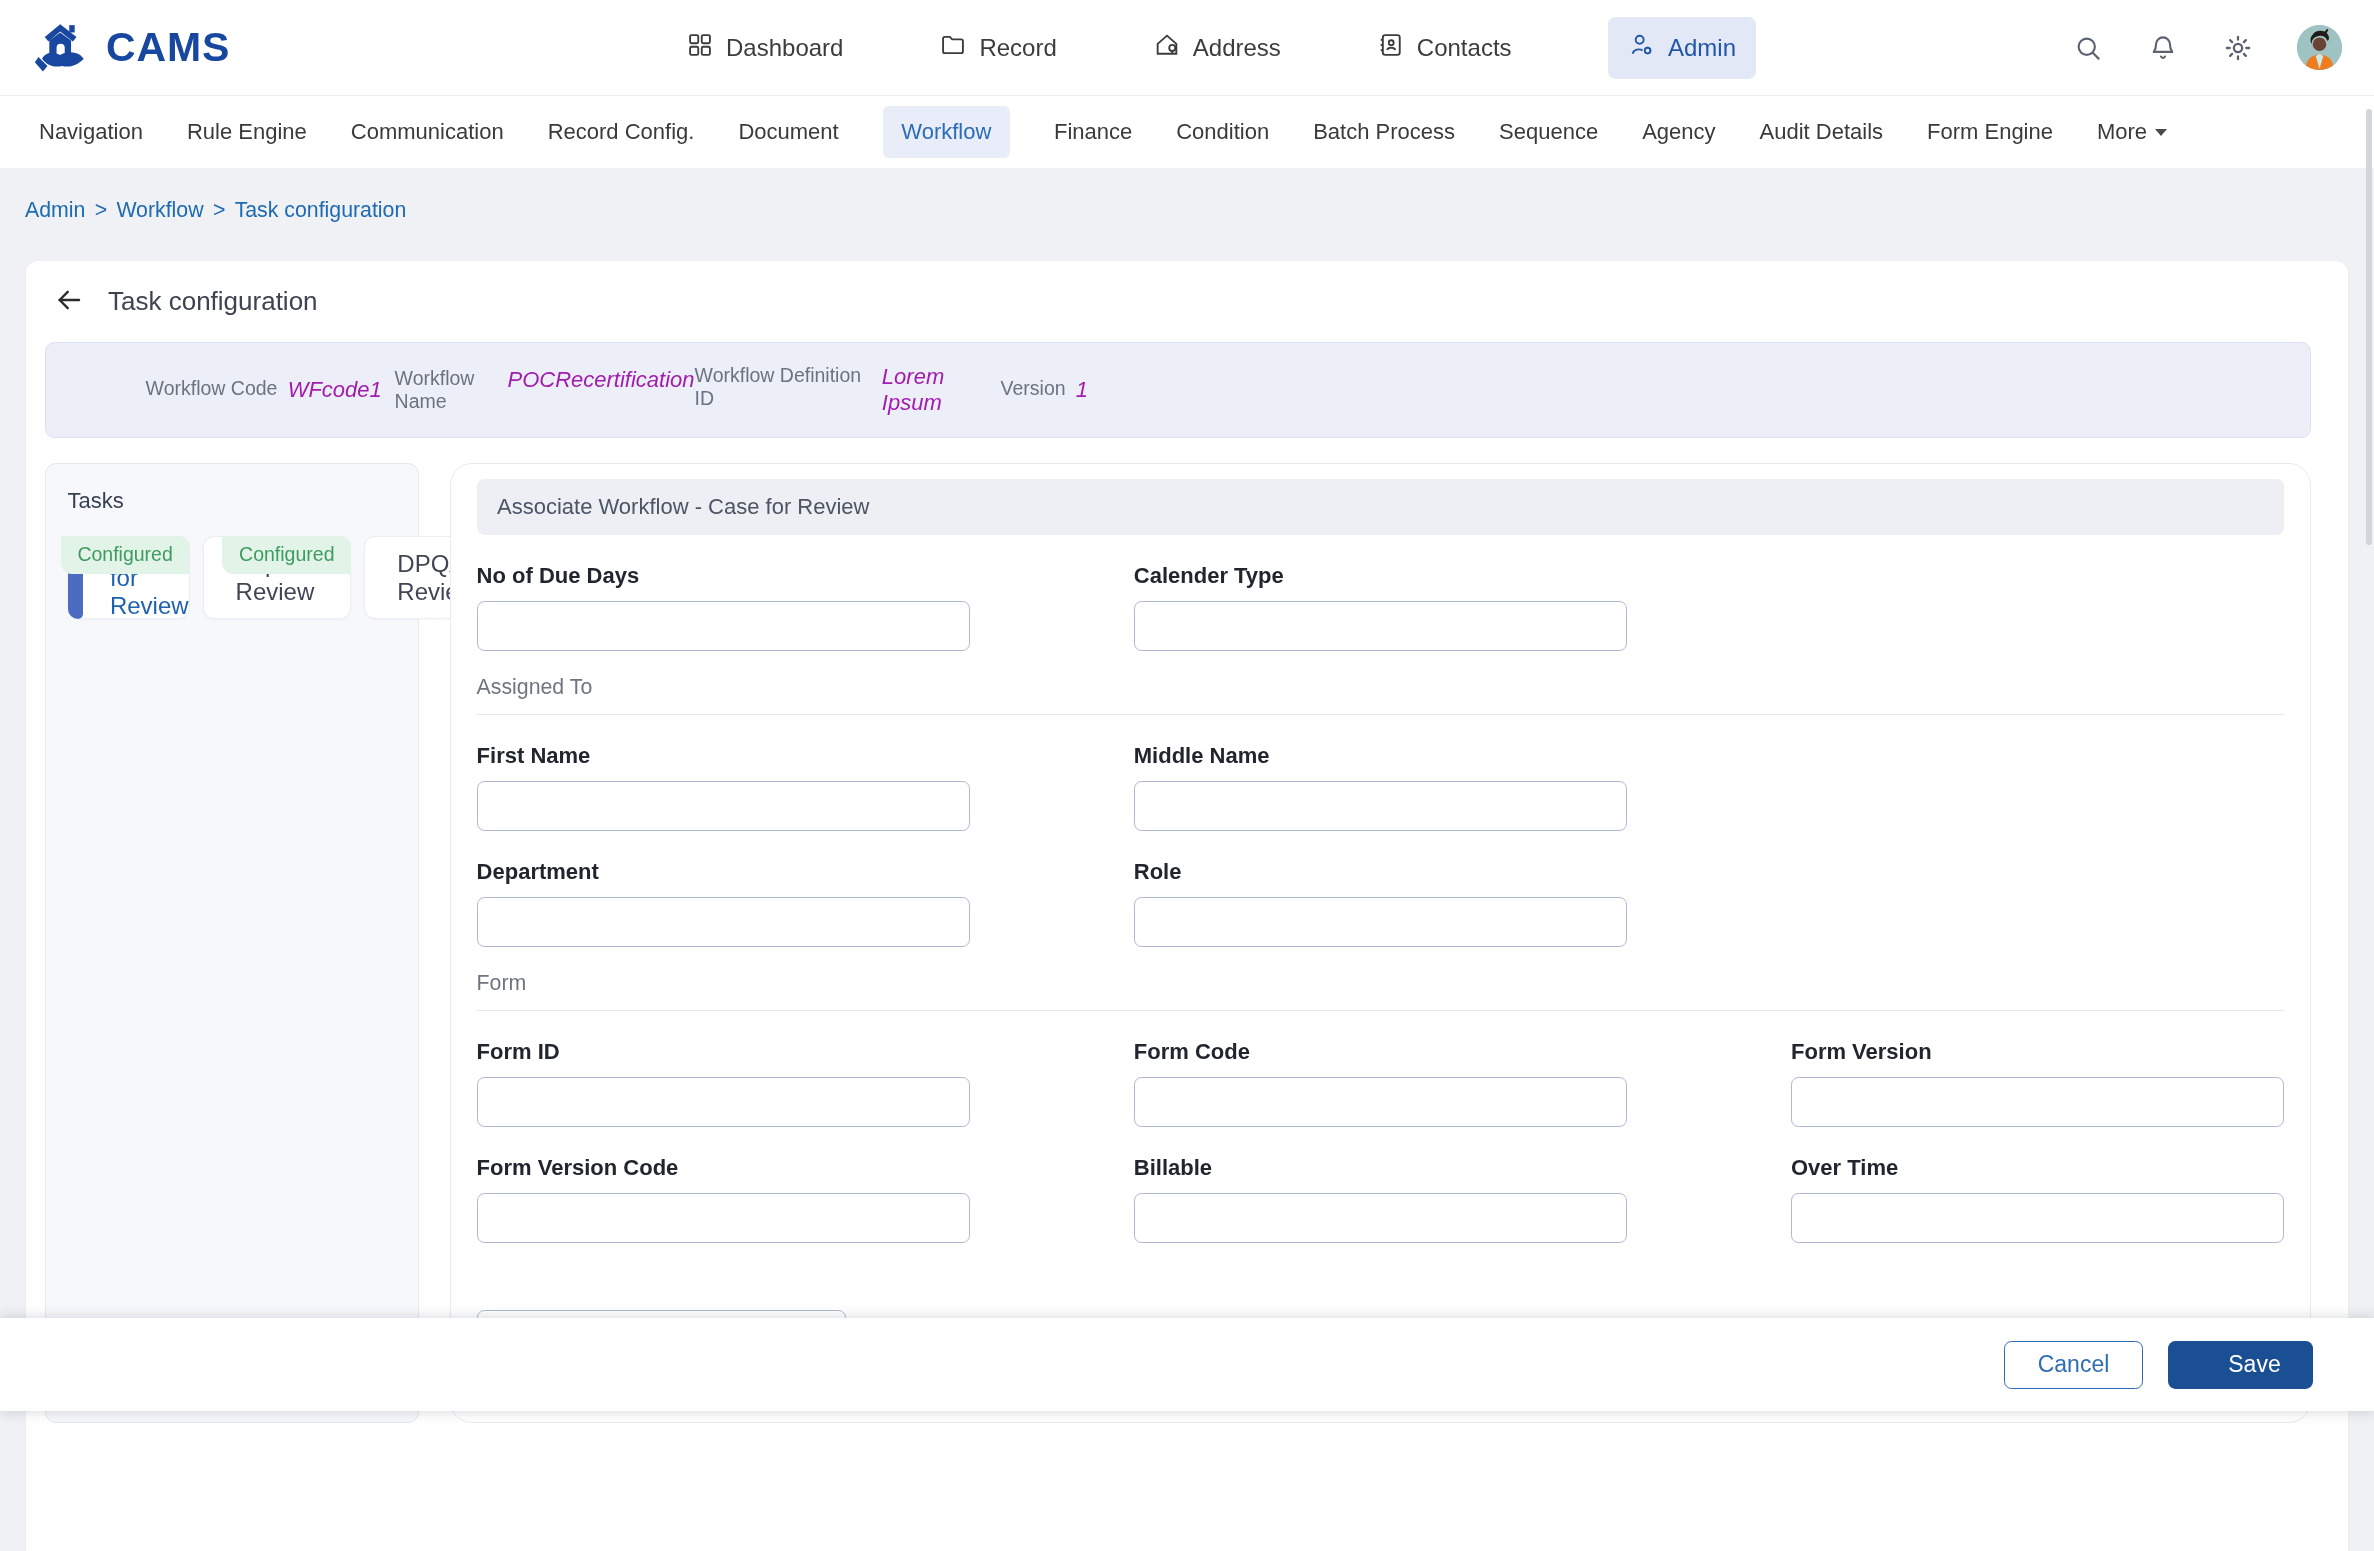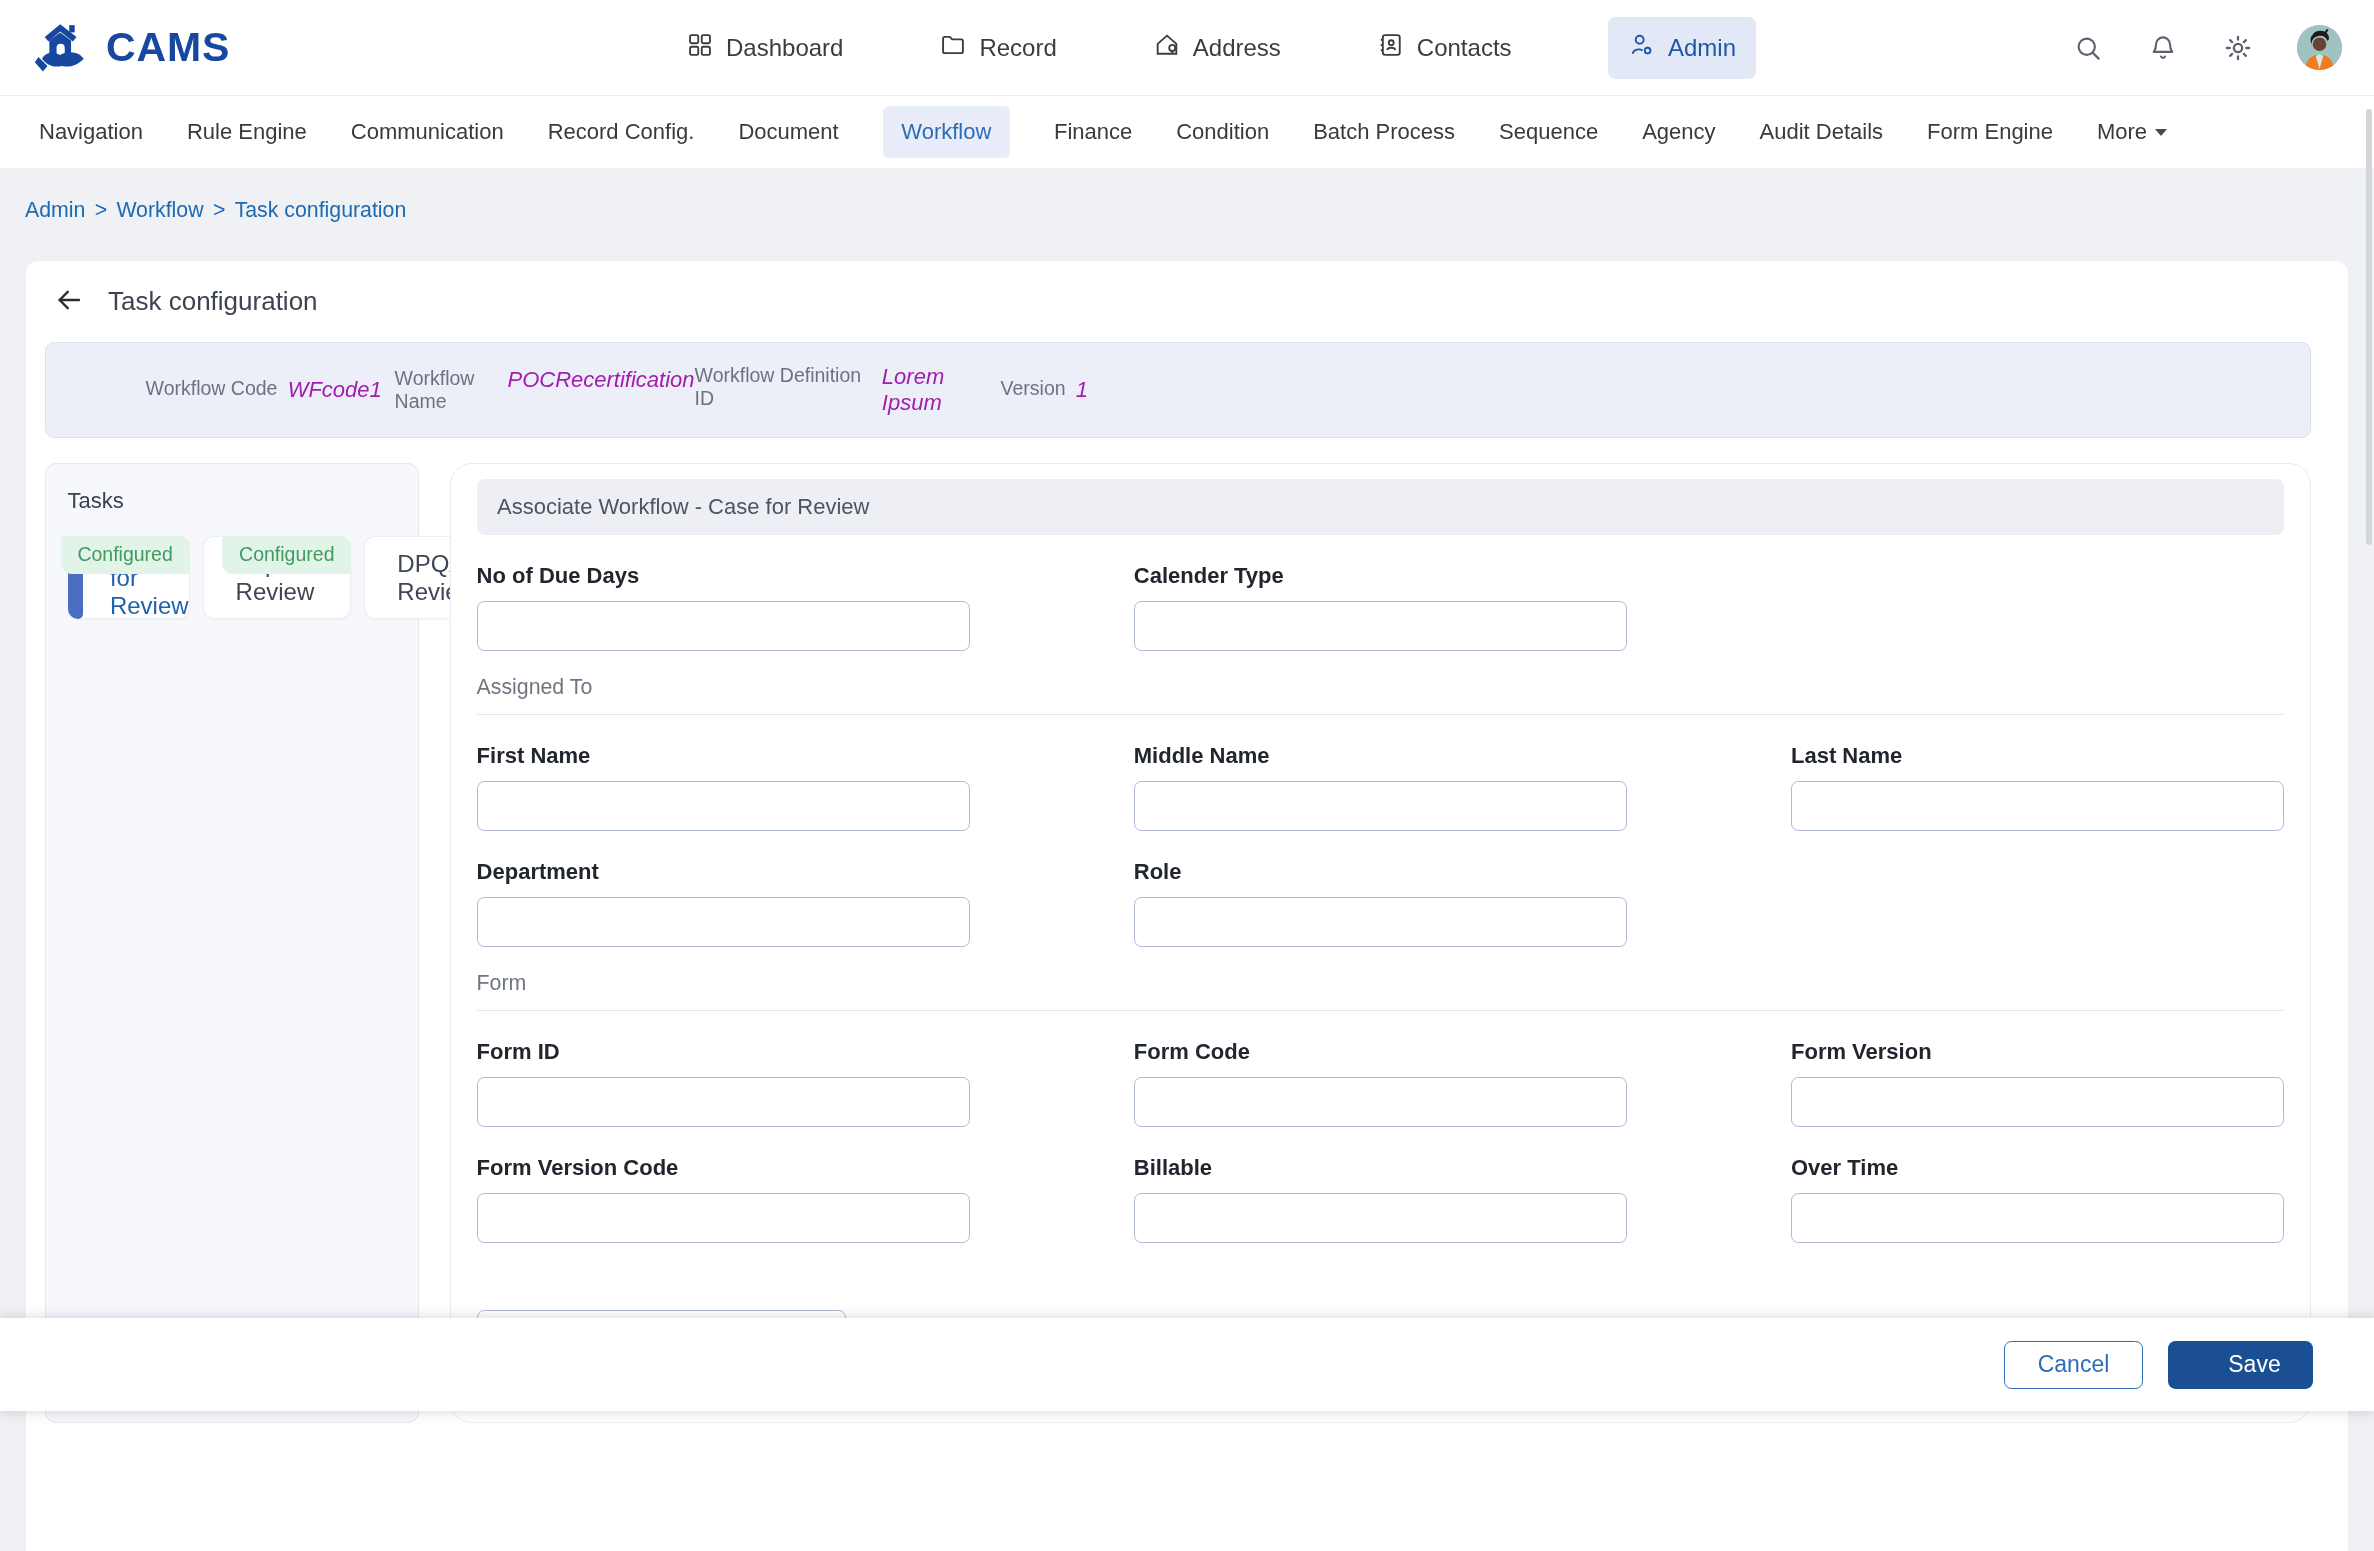--- a/index.html
+++ b/index.html
@@ -313,24 +313,20 @@
 
       <div class="form-row">
         <div class="field">
           <label>First Name</label>
           <input type="text" value="" style="">
         </div>
         <div class="field">
           <label>Middle Name</label>
           <input type="text" value="" style="">
         </div>
-        <div class="field">
-          <label>Last Name</label>
-          <input type="text" value="" style="">
-        </div>
       </div>
 
       <div class="form-row">
         <div class="field">
           <label>Department</label>
           <input type="text" value="" style="">
         </div>
         <div class="field">
           <label>Role</label>
           <input type="text" value="" style="">

